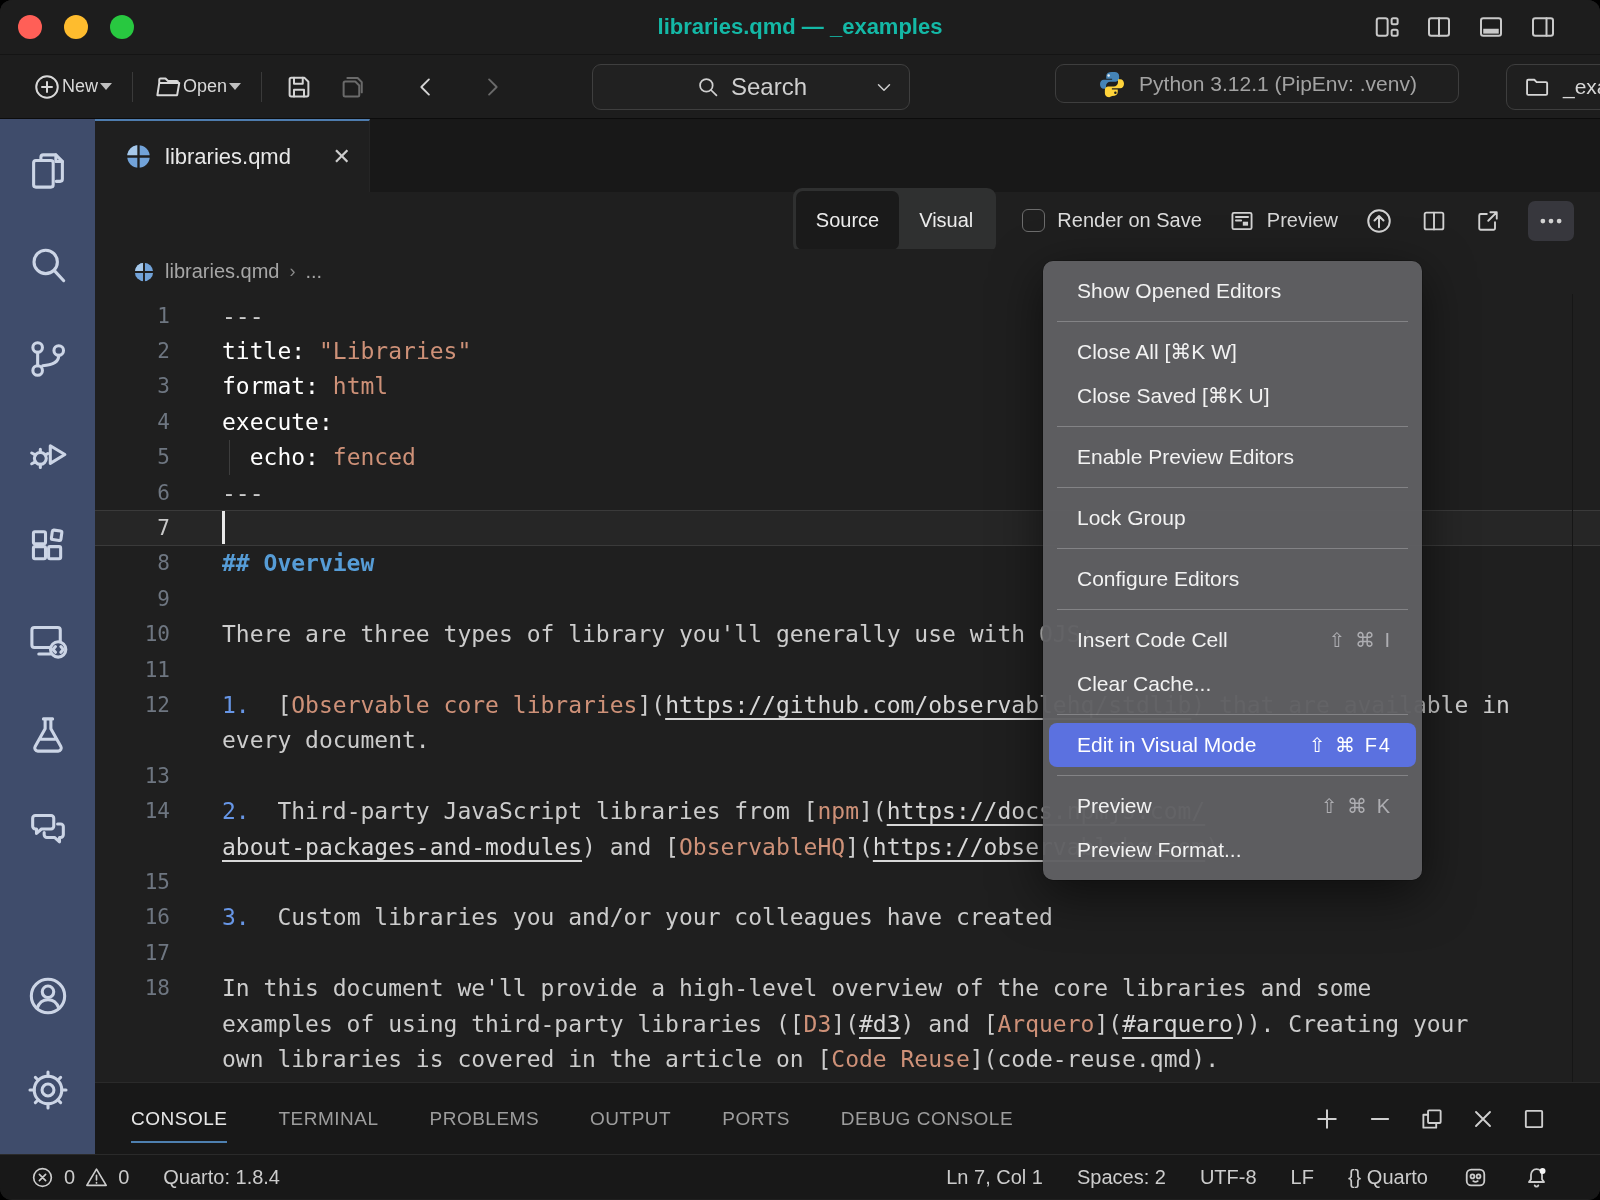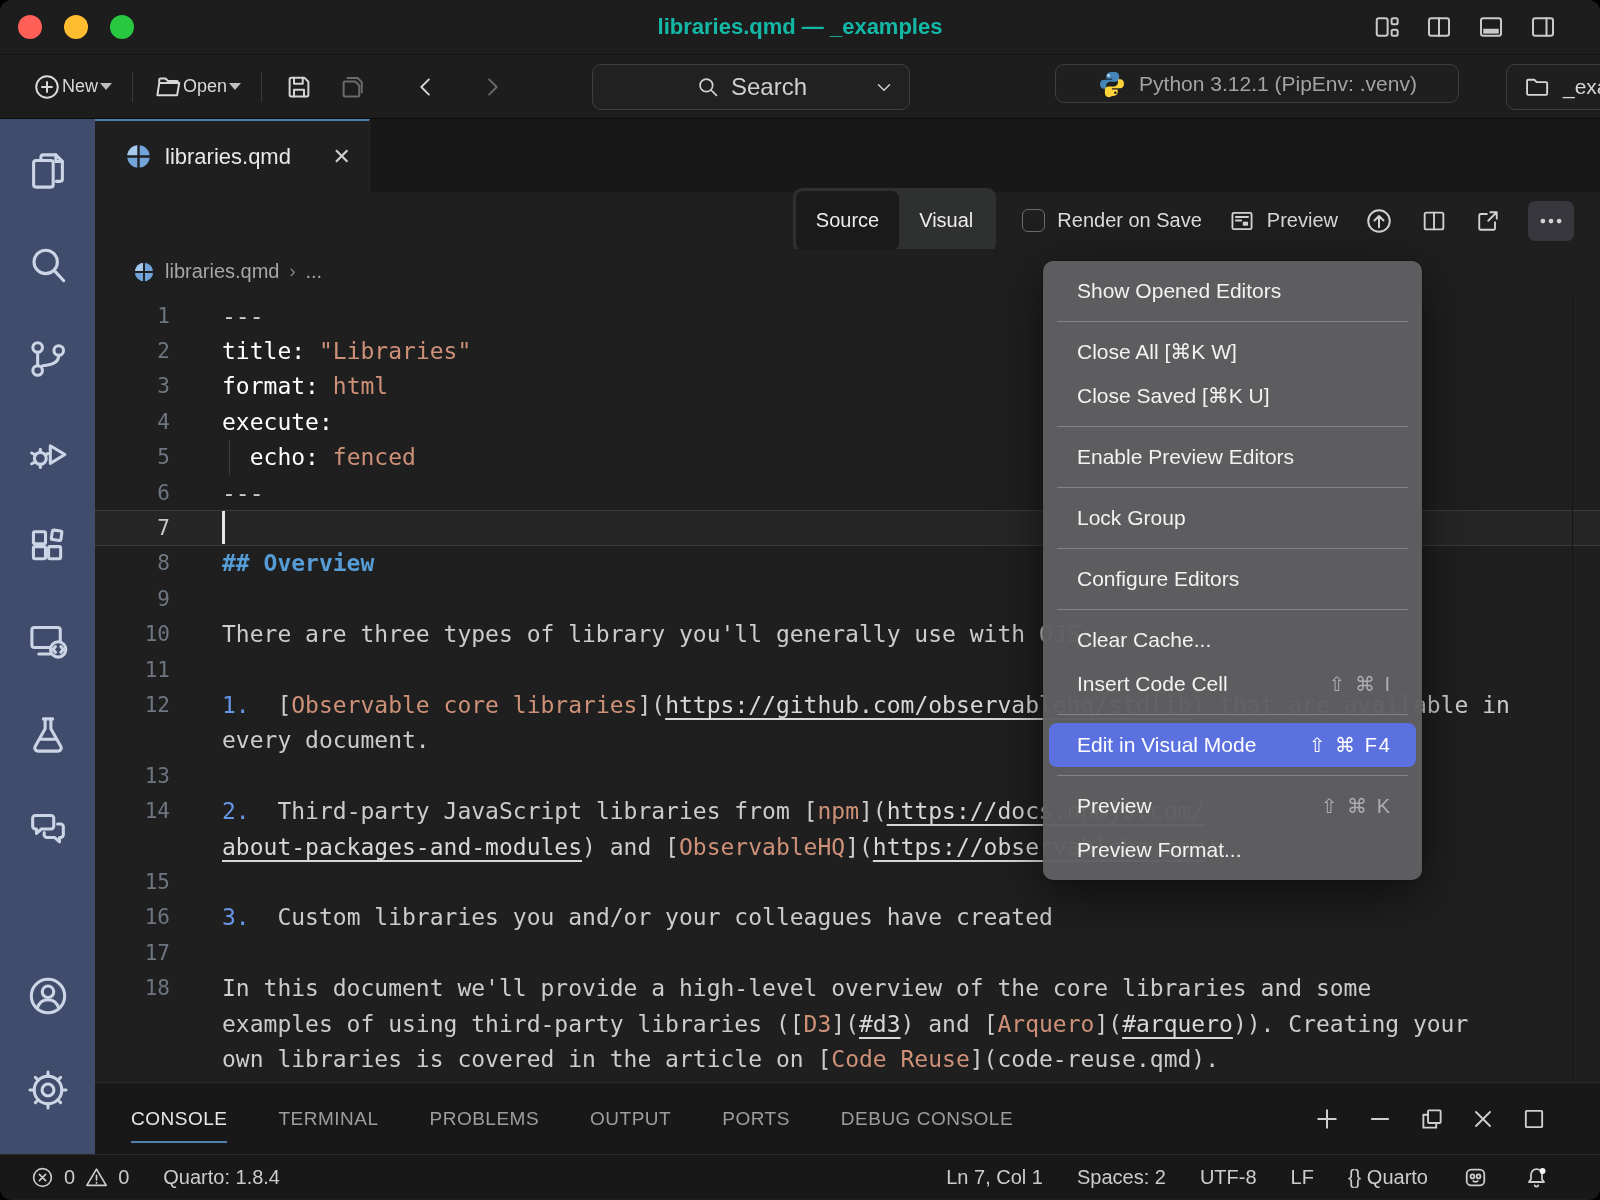--- a/index.html
+++ b/index.html
@@ -593,25 +593,25 @@
       <div class="msep"></div>
       <div class="mi">
         <span>Lock Group</span>
       </div>
       <div class="msep"></div>
       <div class="mi">
         <span>Configure Editors</span>
       </div>
       <div class="msep"></div>
       <div class="mi">
-        <span>Clear Cache...</span>
-      </div>
-      <div class="mi">
         <span>Insert Code Cell</span>
         <span class="sc">⇧ ⌘ I</span>
+      </div>
+      <div class="mi">
+        <span>Clear Cache...</span>
       </div>
       <div class="msep"></div>
       <div class="mi hl">
         <span>Edit in Visual Mode</span>
         <span class="sc">⇧ ⌘ F4</span>
       </div>
       <div class="msep"></div>
       <div class="mi">
         <span>Preview</span>
         <span class="sc">⇧ ⌘ K</span>

